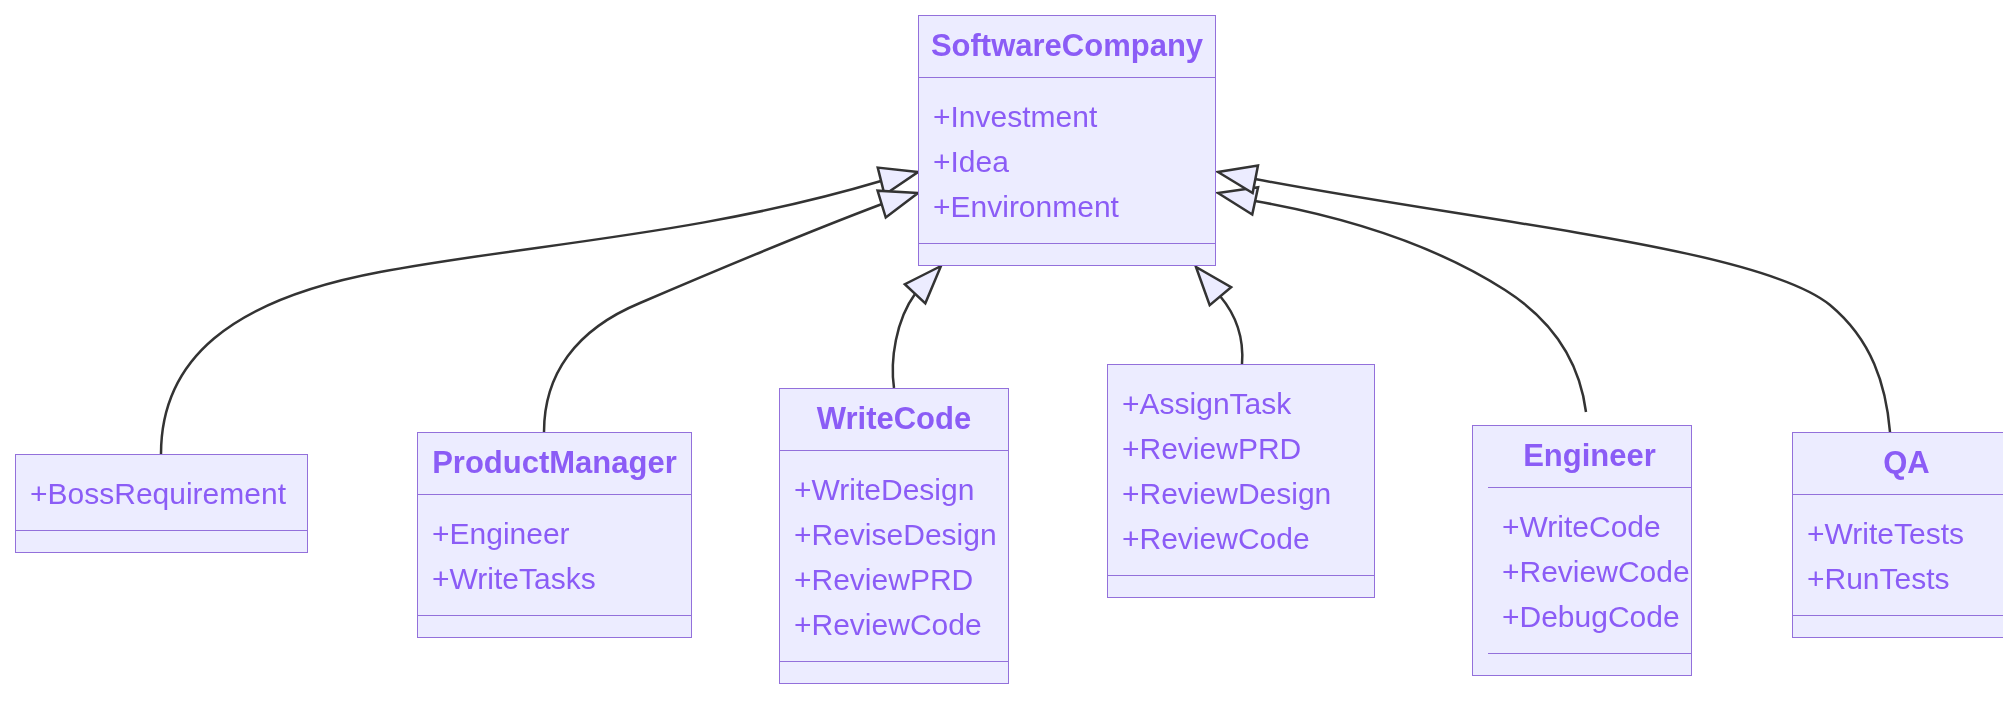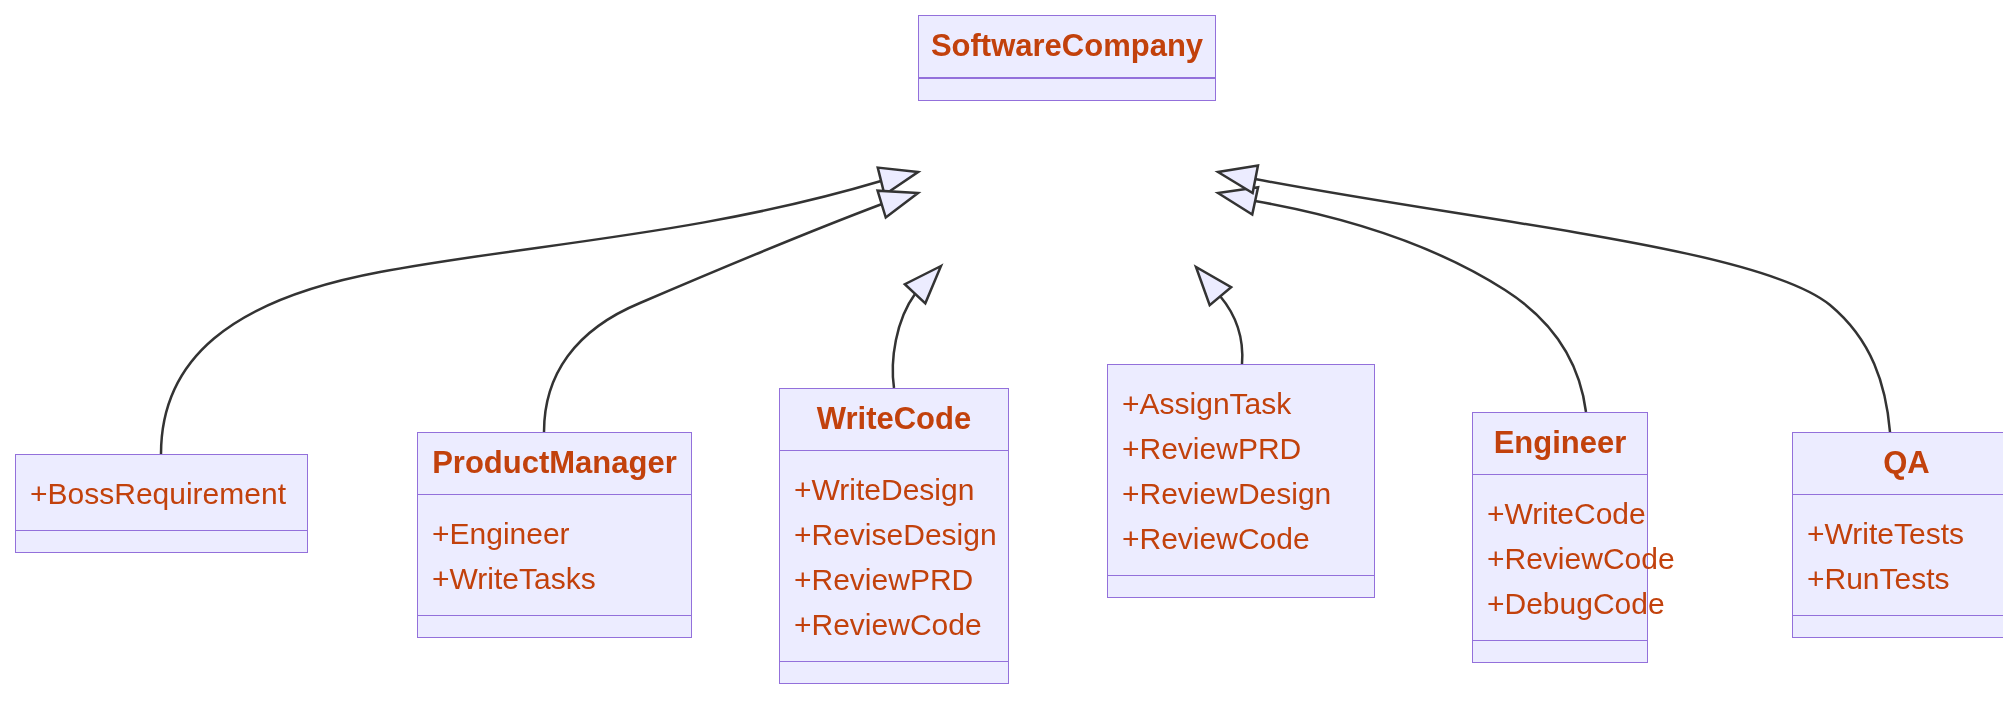--- a/index.html
+++ b/index.html
@@ -31,21 +31,21 @@
     fill: #ECECFF;
     stroke: #333333;
     stroke-width: 2.5;
     stroke-linejoin: miter;
   }
   .class-box {
     position: absolute;
     box-sizing: border-box;
     background: #ECECFF;
     border: 1.5px solid #9370DB;
-    color: #c2410c;
+    color: #8b5cf6;
   }
   .class-title {
     box-sizing: border-box;
     height: 62px;
     line-height: 59px;
     text-align: center;
     font-weight: bold;
     font-size: 31px;
     border-bottom: 1.5px solid #9370DB;
     white-space: nowrap;
@@ -82,20 +82,25 @@
       <path d="M 1242 364 C 1244 338 1236 315 1220 296" class="edge"></path>
       <polygon points="0,0 -38,-14 -38,14" transform="translate(1196,267) rotate(-130)" class="arrowhead"></polygon>
       <path d="M 1586 412 C 1580 365 1555 322 1505 290 C 1430 242 1340 216 1255 201" class="edge"></path>
       <polygon points="0,0 -38,-14 -38,14" transform="translate(1218,193) rotate(-168)" class="arrowhead"></polygon>
       <path d="M 1890 432 C 1886 385 1872 340 1830 305 C 1760 248 1480 222 1255 179" class="edge"></path>
       <polygon points="0,0 -38,-14 -38,14" transform="translate(1218,172) rotate(-169)" class="arrowhead"></polygon>
     </svg>
 
 <div class="class-box" style="left: 918px; top: 15px; width: 298px;">
       <div class="class-title">SoftwareCompany</div>
+      <div class="class-attrs">
+        <div class="attr-row">+Investment</div>
+        <div class="attr-row">+Idea</div>
+        <div class="attr-row">+Environment</div>
+      </div>
       <div class="class-methods"></div>
     </div>
     <div class="class-box" style="left: 15px; top: 454px; width: 293px;">
       <div class="class-attrs">
         <div class="attr-row">+BossRequirement</div>
       </div>
       <div class="class-methods"></div>
     </div>
     <div class="class-box" style="left: 405px; top: 432px; width: 275px; margin-left: 12px;">
       <div class="class-title">ProductManager</div>
@@ -117,21 +122,21 @@
     </div>
     <div class="class-box" style="left: 1107px; top: 364px; width: 268px;">
       <div class="class-attrs">
         <div class="attr-row">+AssignTask</div>
         <div class="attr-row">+ReviewPRD</div>
         <div class="attr-row">+ReviewDesign</div>
         <div class="attr-row">+ReviewCode</div>
       </div>
       <div class="class-methods"></div>
     </div>
-    <div class="class-box" style="left: 1472px; top: 412px; width: 176px;">
+    <div class="class-box" style="left: 1472px; top: 425px; width: 220px; padding-left: 15px;">
       <div class="class-title">Engineer</div>
       <div class="class-attrs">
         <div class="attr-row">+WriteCode</div>
         <div class="attr-row">+ReviewCode</div>
         <div class="attr-row">+DebugCode</div>
       </div>
       <div class="class-methods"></div>
     </div>
     <div class="class-box" style="left: 1792px; top: 432px; width: 229px;">
       <div class="class-title">QA</div>

